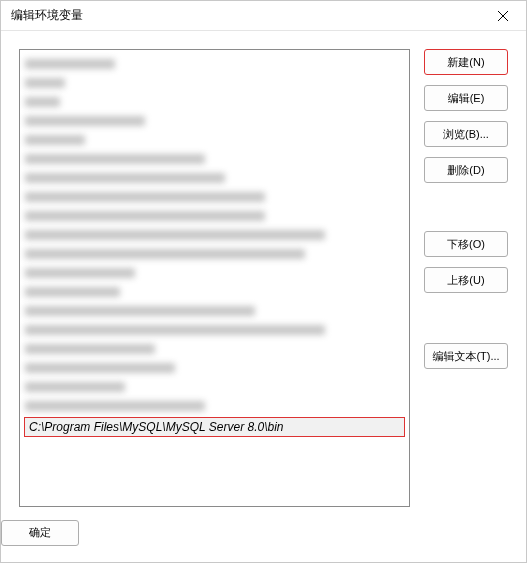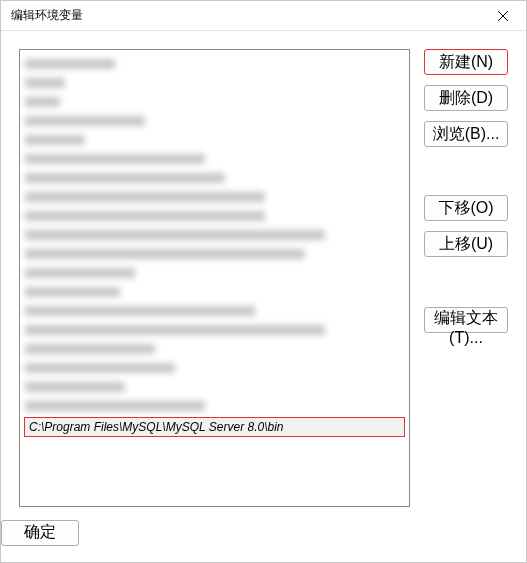--- a/index.html
+++ b/index.html
@@ -94,21 +94,21 @@
       width: 84px;
       display: flex;
       flex-direction: column;
       gap: 10px;
     }
     .btn {
       width: 84px;
       height: 26px;
       border: 1px solid #adadad;
       background: #fdfdfd;
-      font-size: 16px;
+      font-size: 11px;
       color: #000;
       cursor: pointer;
       border-radius: 3px;
     }
     .btn.highlighted {
       border: 1.5px solid #d33;
     }
     .spacer-sm { height: 28px; }
     .spacer-md { height: 30px; }
     .footer {
@@ -195,22 +195,23 @@
           </div>
           <div class="blurred-row">
             <div class="blur-shape" style="width: 180px;"></div>
           </div>
           <div class="clear-item">C:\Program Files\MySQL\MySQL Server 8.0\bin</div>
         </div>
     </div>
 
     <div class="button-col">
       <button class="btn highlighted">新建(N)</button>
+      <button class="btn">编辑(E)</button>
+      <button class="btn">浏览(B)...</button>
       <button class="btn">删除(D)</button>
-      <button class="btn">浏览(B)...</button>
       <div class="spacer-sm"></div>
       <button class="btn">下移(O)</button>
       <button class="btn">上移(U)</button>
       <div class="spacer-md"></div>
       <button class="btn">编辑文本(T)...</button>
     </div>
   </div>
 
   <div class="footer">
     <button class="btn">确定</button>

